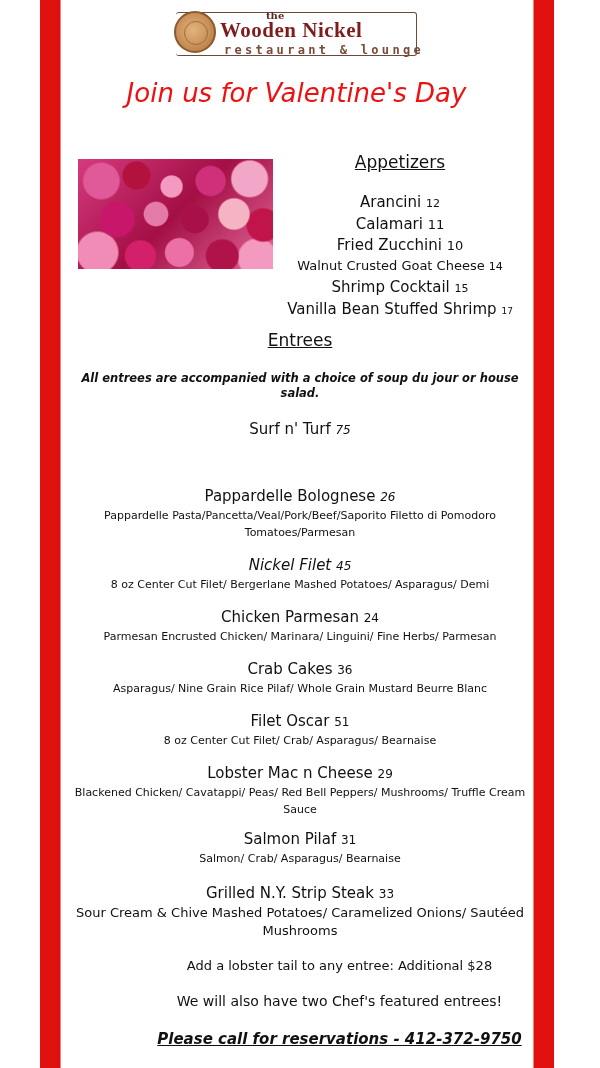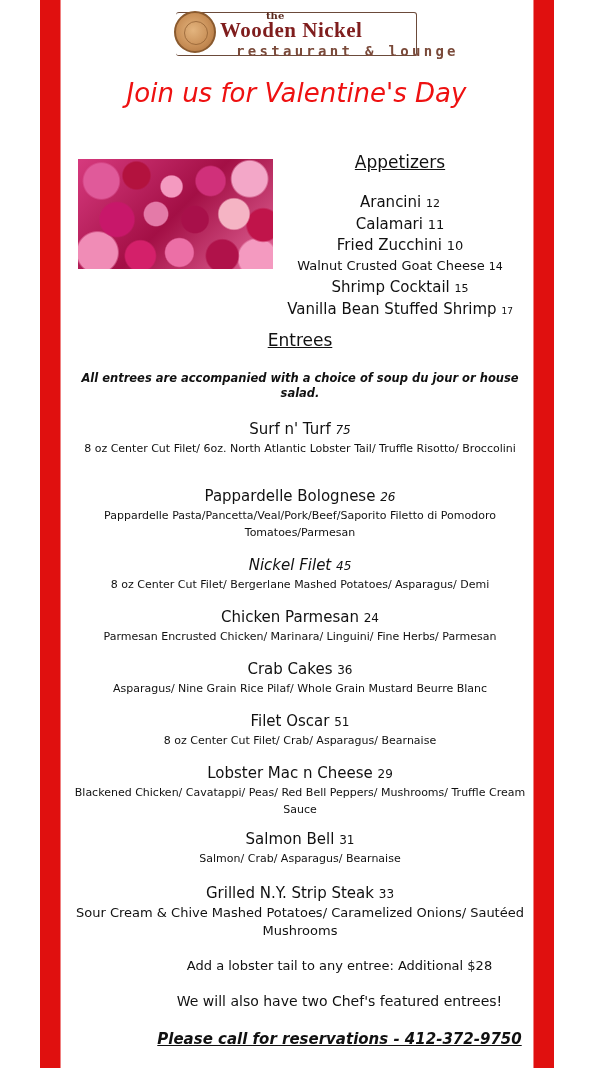--- a/index.html
+++ b/index.html
@@ -20,21 +20,21 @@
     position:absolute; left:-2px; top:-2px; width:42px; height:42px; border-radius:50%;
     background:radial-gradient(circle at 45% 45%, #e3b47e 0%, #c99058 55%, #a86d3a 100%);
     border:2px solid #8a5a2e; box-sizing:border-box;
   }
   .coin::after {
     content:""; position:absolute; left:8px; top:8px; width:22px; height:22px; border-radius:50%;
     border:1px solid #8a5a2e; opacity:.7;
   }
   .logo-the { position:absolute; left:90px; top:-3px; font-family:"DejaVu Serif", serif; font-size:10px; color:#5a2a1e; font-weight:bold; }
   .logo-name { position:absolute; left:44px; top:5px; font-family:Liberation Serif, serif; font-size:21px; font-weight:bold; color:#7f1d1d; letter-spacing:0.5px; white-space:nowrap; }
-  .logo-sub { position:absolute; left:48px; top:30px; font-family:"DejaVu Sans Mono", monospace; font-size:14px; font-weight:bold; color:#7a4a3a; letter-spacing:3.3px; white-space:nowrap;margin-left:12px; }
+  .logo-sub { position:absolute; left:48px; top:30px; font-family:"DejaVu Sans Mono", monospace; font-size:12px; font-weight:bold; color:#7a4a3a; letter-spacing:3.3px; white-space:nowrap; }
 
   .title {
     position:absolute; left:60px; width:473px; top:78px; text-align:center;
     font-family:"DejaVu Sans", sans-serif; font-weight:normal; font-style:italic;
     font-size:26px; color:#ee1111;
   }
 
   .roses {
     position:absolute; left:78px; top:159px; width:195px; height:110px; overflow:hidden;
     background:
@@ -108,21 +108,20 @@
   <div class="app-item"><span>Shrimp Cocktail</span> <span style="font-size:11px">15</span></div>
   <div class="app-item"><span>Vanilla Bean Stuffed Shrimp</span> <span style="font-size:9px">17</span></div>
 </div>
 
 <div class="section-head" style="left:220px;width:160px;top:330px;">Entrees</div>
 
 <div class="entrees-note">All entrees are accompanied with a choice of soup du jour or house salad.</div>
 
 <div class="entree" style="top:420px;">
   <div class="name"><span>Surf n' Turf</span> <span class="price italic">75</span></div>
-  <div class="desc">8 oz Center Cut Filet/ 6oz. North Atlantic Lobster Tail/ Truffle Risotto/ Broccolini</div>
 </div>
 
 <div class="entree" style="top:487px;">
   <div class="name"><span>Pappardelle Bolognese</span> <span class="price italic">26</span></div>
   <div class="desc">Pappardelle Pasta/Pancetta/Veal/Pork/Beef/Saporito Filetto di Pomodoro Tomatoes/Parmesan</div>
 </div>
 
 <div class="entree" style="top:556px;">
   <div class="name italic"><span>Nickel Filet</span> <span class="price italic">45</span></div>
   <div class="desc">8 oz Center Cut Filet/ Bergerlane Mashed Potatoes/ Asparagus/ Demi</div>
@@ -142,21 +141,21 @@
   <div class="name"><span>Filet Oscar</span> <span class="price">51</span></div>
   <div class="desc">8 oz Center Cut Filet/ Crab/ Asparagus/ Bearnaise</div>
 </div>
 
 <div class="entree" style="top:764px;">
   <div class="name"><span>Lobster Mac n Cheese</span> <span class="price">29</span></div>
   <div class="desc">Blackened Chicken/ Cavatappi/ Peas/ Red Bell Peppers/ Mushrooms/ Truffle Cream Sauce</div>
 </div>
 
 <div class="entree" style="top:830px;">
-  <div class="name"><span>Salmon Bell</span> <span class="price">31</span></div>
+  <div class="name"><span>Salmon Pilaf</span> <span class="price">31</span></div>
   <div class="desc">Salmon/ Crab/ Asparagus/ Bearnaise</div>
 </div>
 
 <div class="entree" style="top:884px;">
   <div class="name"><span>Grilled N.Y. Strip Steak</span> <span class="price">33</span></div>
   <div class="desc big">Sour Cream &amp; Chive Mashed Potatoes/ Caramelized Onions/ Sautéed Mushrooms</div>
 </div>
 
 <div class="note note1">Add a lobster tail to any entree: Additional $28</div>
 <div class="note note2">We will also have two Chef's featured entrees!</div>

